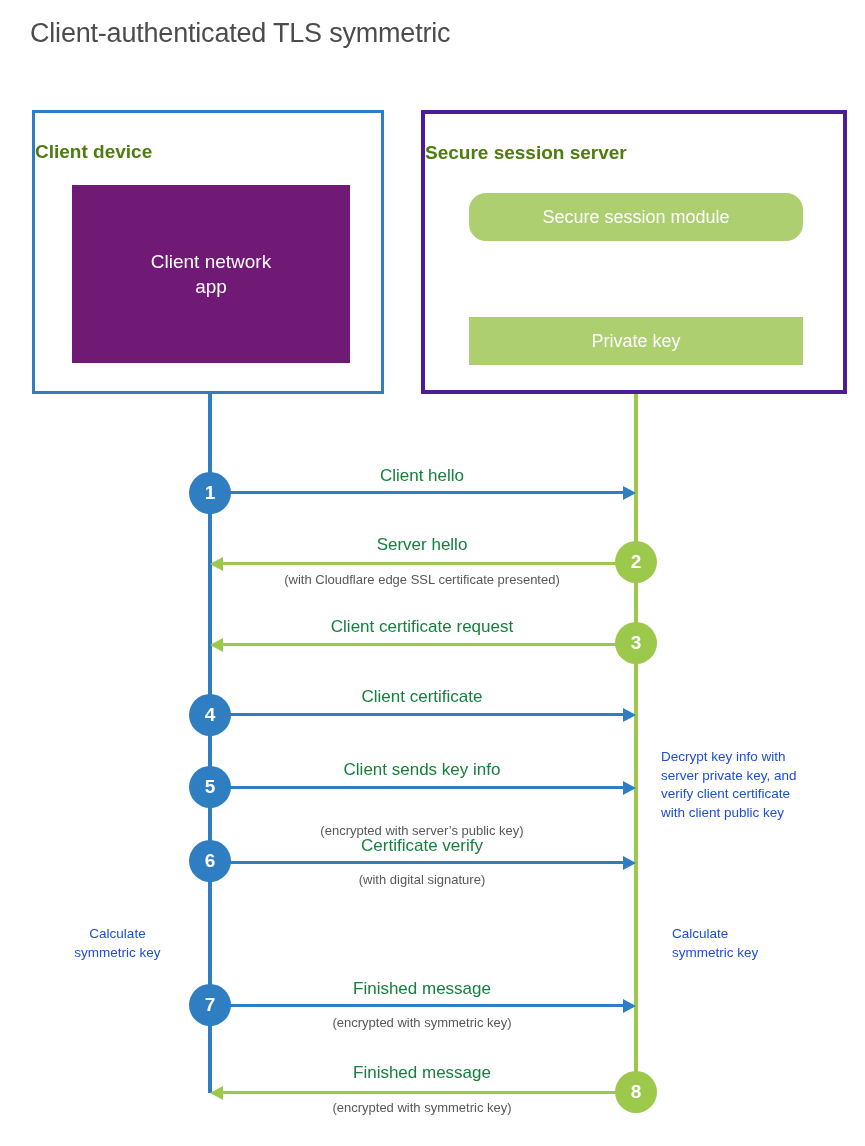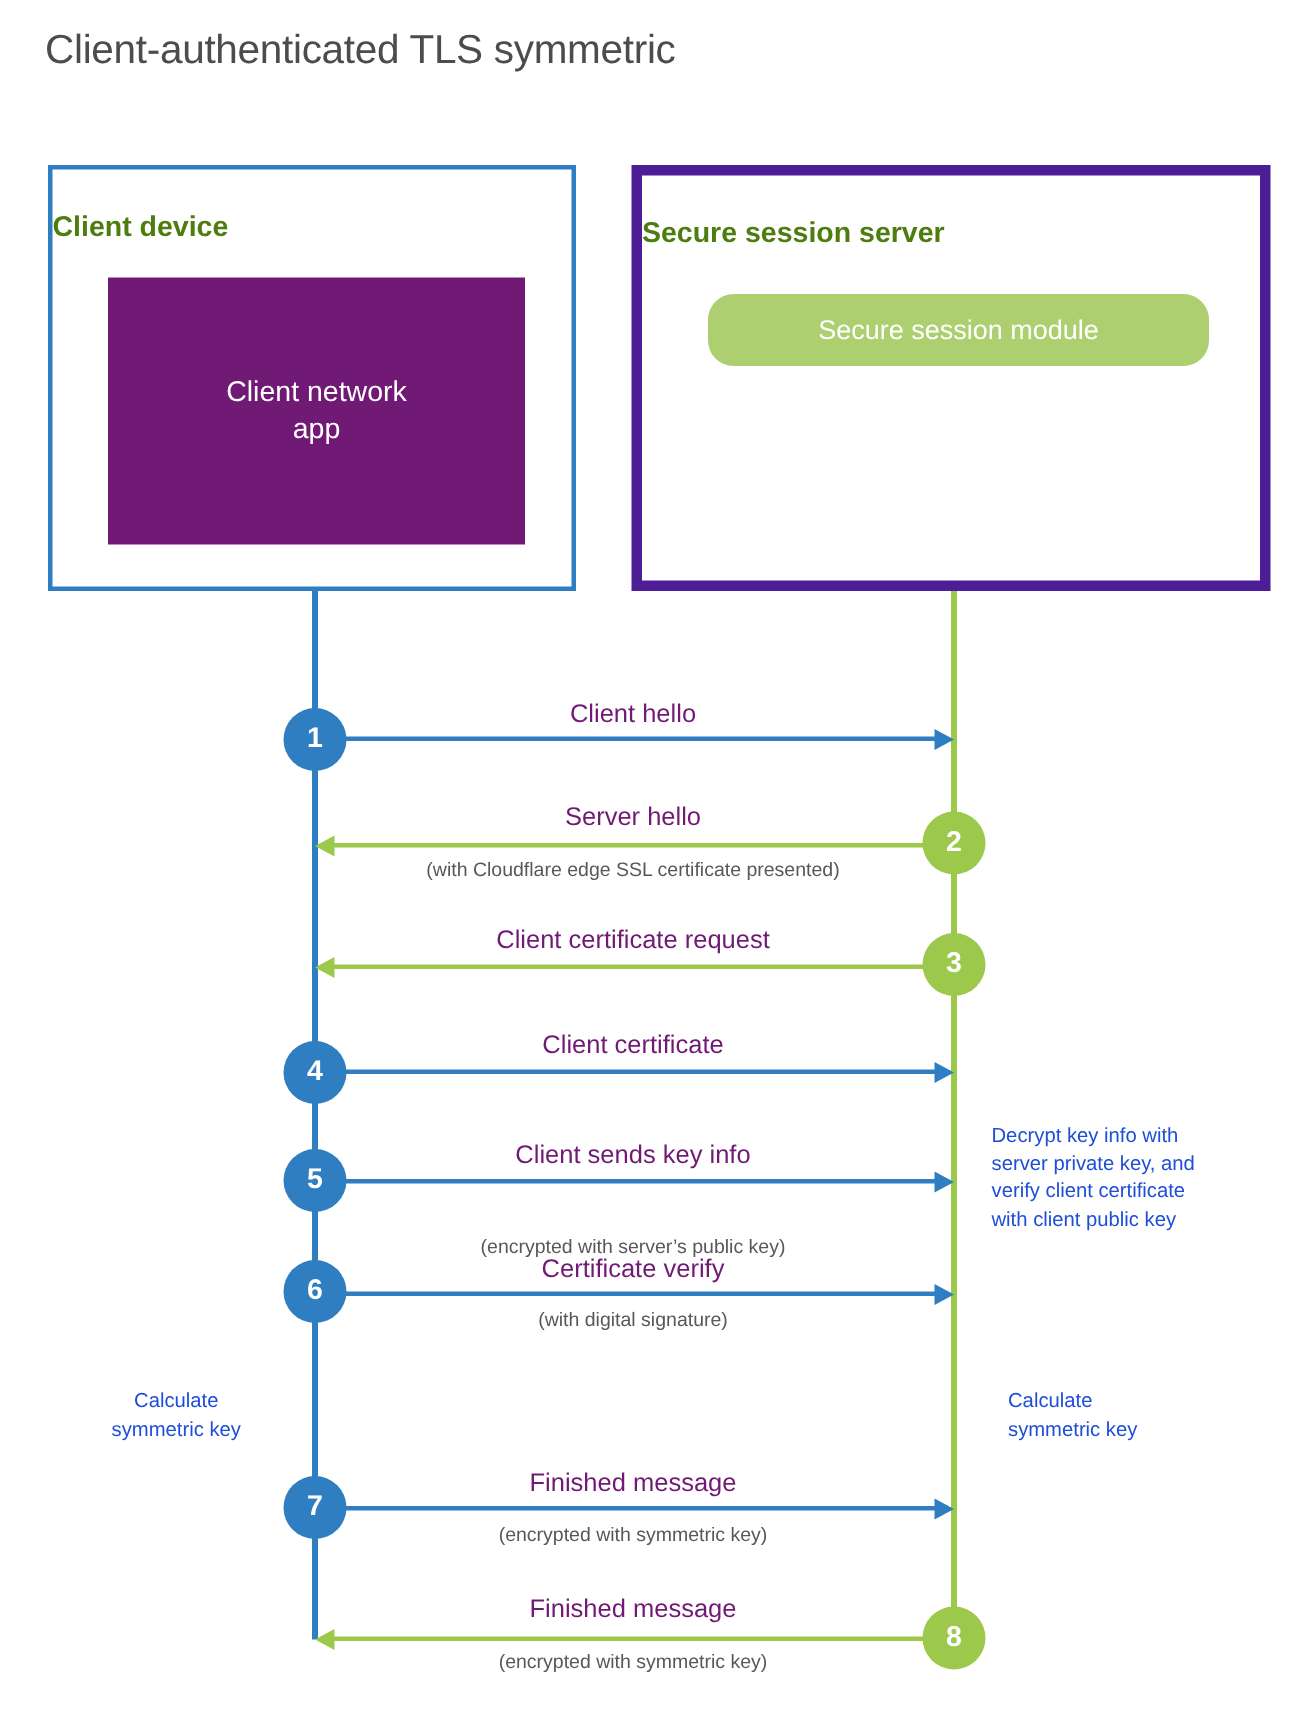--- a/index.html
+++ b/index.html
@@ -13,21 +13,21 @@
   
   .title{
     position:absolute;left:30px;top:18px;
     font-size:27px;font-weight:400;color:#4c4c4c;
     letter-spacing:-0.2px;white-space:nowrap;
   }
 
   
   .actor-box{position:absolute;background:#fff;box-sizing:border-box;}
   .actor-box.client{left:32px;top:110px;width:352px;height:284px;border:3px solid #2f7ec1;}
-  .actor-box.server{left:421px;top:110px;width:426px;height:284px;border:7px solid #4c1d95;}
+  .actor-box.server{left:421px;top:110px;width:426px;height:284px;border:4px solid #4c1d95;}
 
   .actor-title{
     position:absolute;left:0;right:0;top:28px;text-align:left;
     font-size:19px;font-weight:bold;color:#4d7c0f;
   }
 
   .client-app{
     position:absolute;left:37px;top:72px;width:278px;height:178px;
     background:#701a75;color:#ffffff;font-size:19px;font-weight:400;
     display:flex;align-items:center;justify-content:center;text-align:center;
@@ -61,21 +61,21 @@
   .arrow{position:absolute;height:3px;}
   .arrow.blue{background:#2f7ec1;}
   .arrow.green{background:#9cc84c;}
   .arrow .head{position:absolute;top:-5.5px;width:0;height:0;
     border-top:7px solid transparent;border-bottom:7px solid transparent;}
   .arrow.blue.to-right .head{right:-12px;border-left:13px solid #2f7ec1;}
   .arrow.green.to-left .head{left:-12px;border-right:13px solid #9cc84c;}
 
   
   .msg-main{
-    position:absolute;text-align:center;font-size:17px;color:#701a75;
+    position:absolute;text-align:center;font-size:17px;color:#15803d;
     white-space:nowrap;
   }
   .msg-sub{
     position:absolute;text-align:center;font-size:13px;color:#585858;
     white-space:nowrap;
   }
 
   
   .side-note{
     position:absolute;font-size:13.5px;line-height:1.38;color:#1d4ed8;
@@ -93,20 +93,21 @@
 
   <div class="actor-box client">
     <div class="actor-title">Client device</div>
     <div class="client-app">Client network
 app</div>
   </div>
 
   <div class="actor-box server">
     <div class="actor-title">Secure session server</div>
     <div class="server-bar b0">Secure session module</div>
+    <div class="server-bar b2">Private key</div>
   </div>
 
   <div class="lifeline client"></div>
   <div class="lifeline server"></div>
 
   <div class="msg-main" style="left:210px;top:466px;width:424px;">Client hello</div>
   <div class="arrow blue to-right" style="left:210px;top:491px;width:414px;">
       <span class="head"></span>
     </div>
   <div class="step-circle blue" style="top:472px;">1</div>

